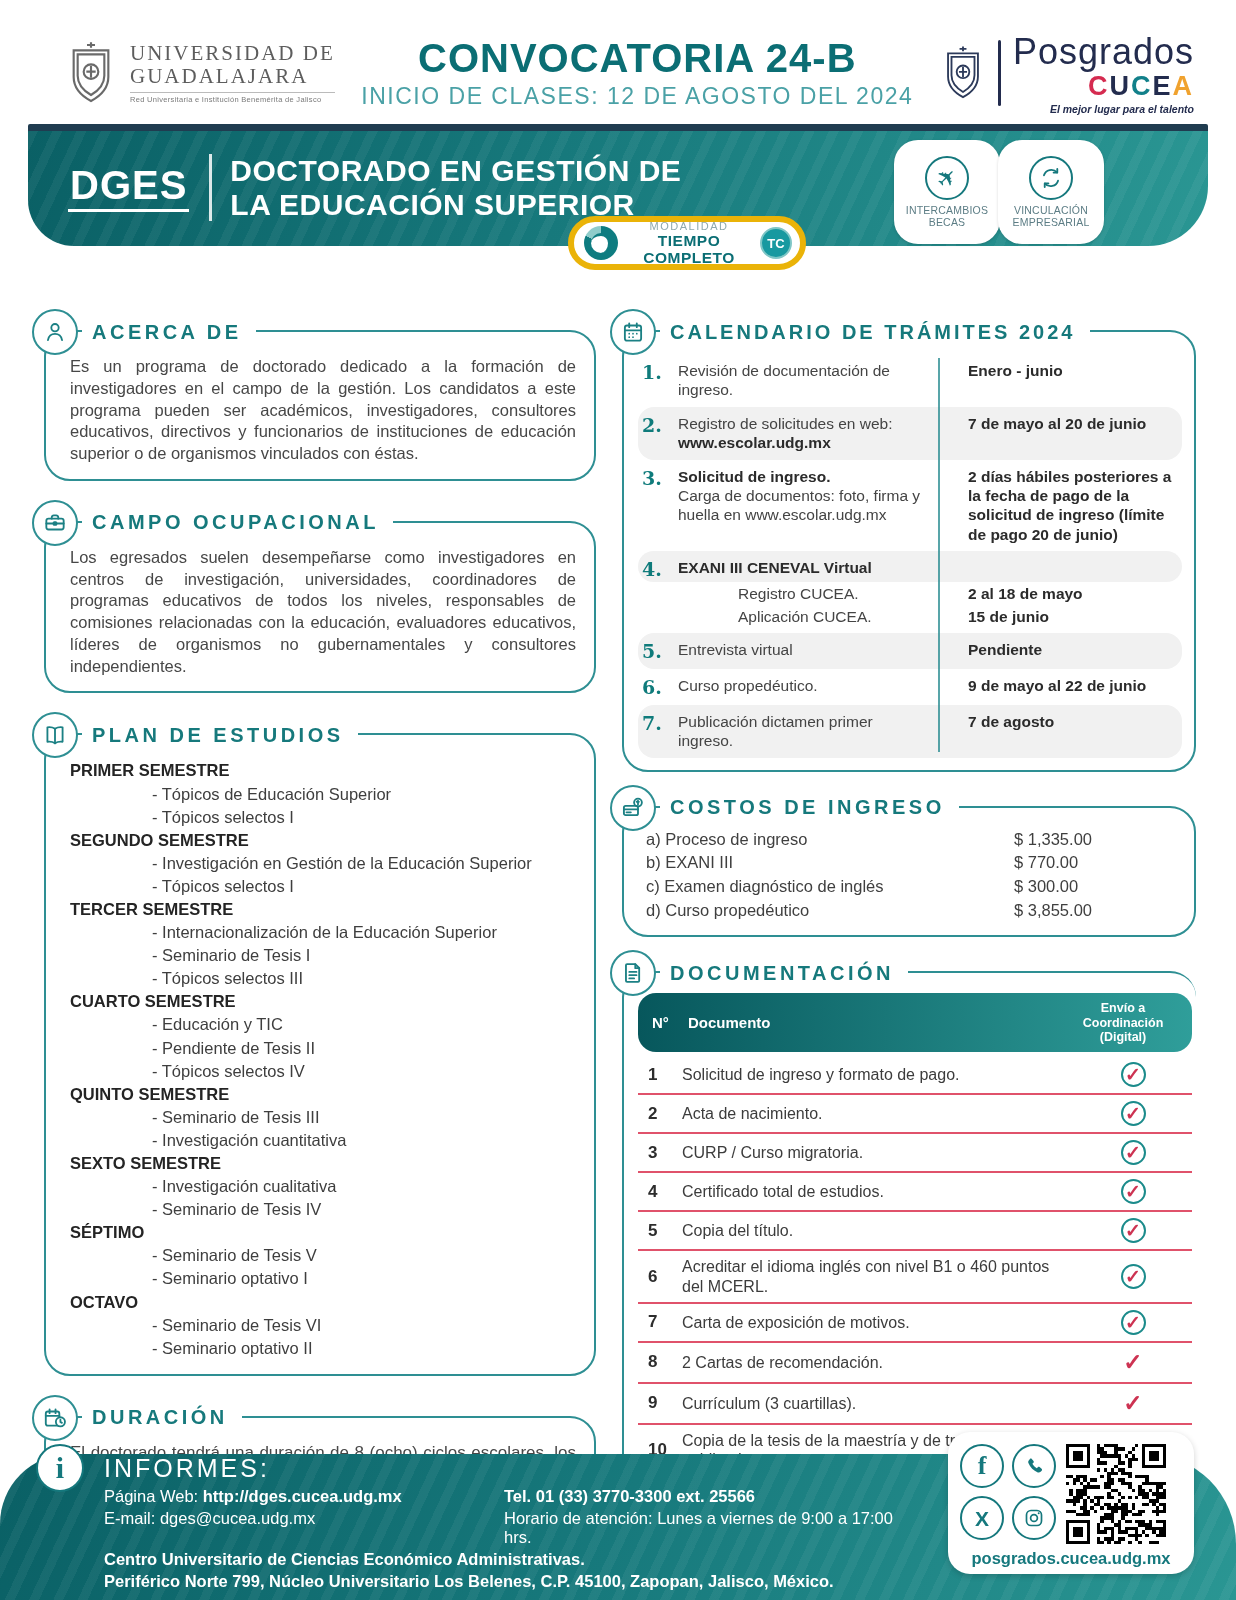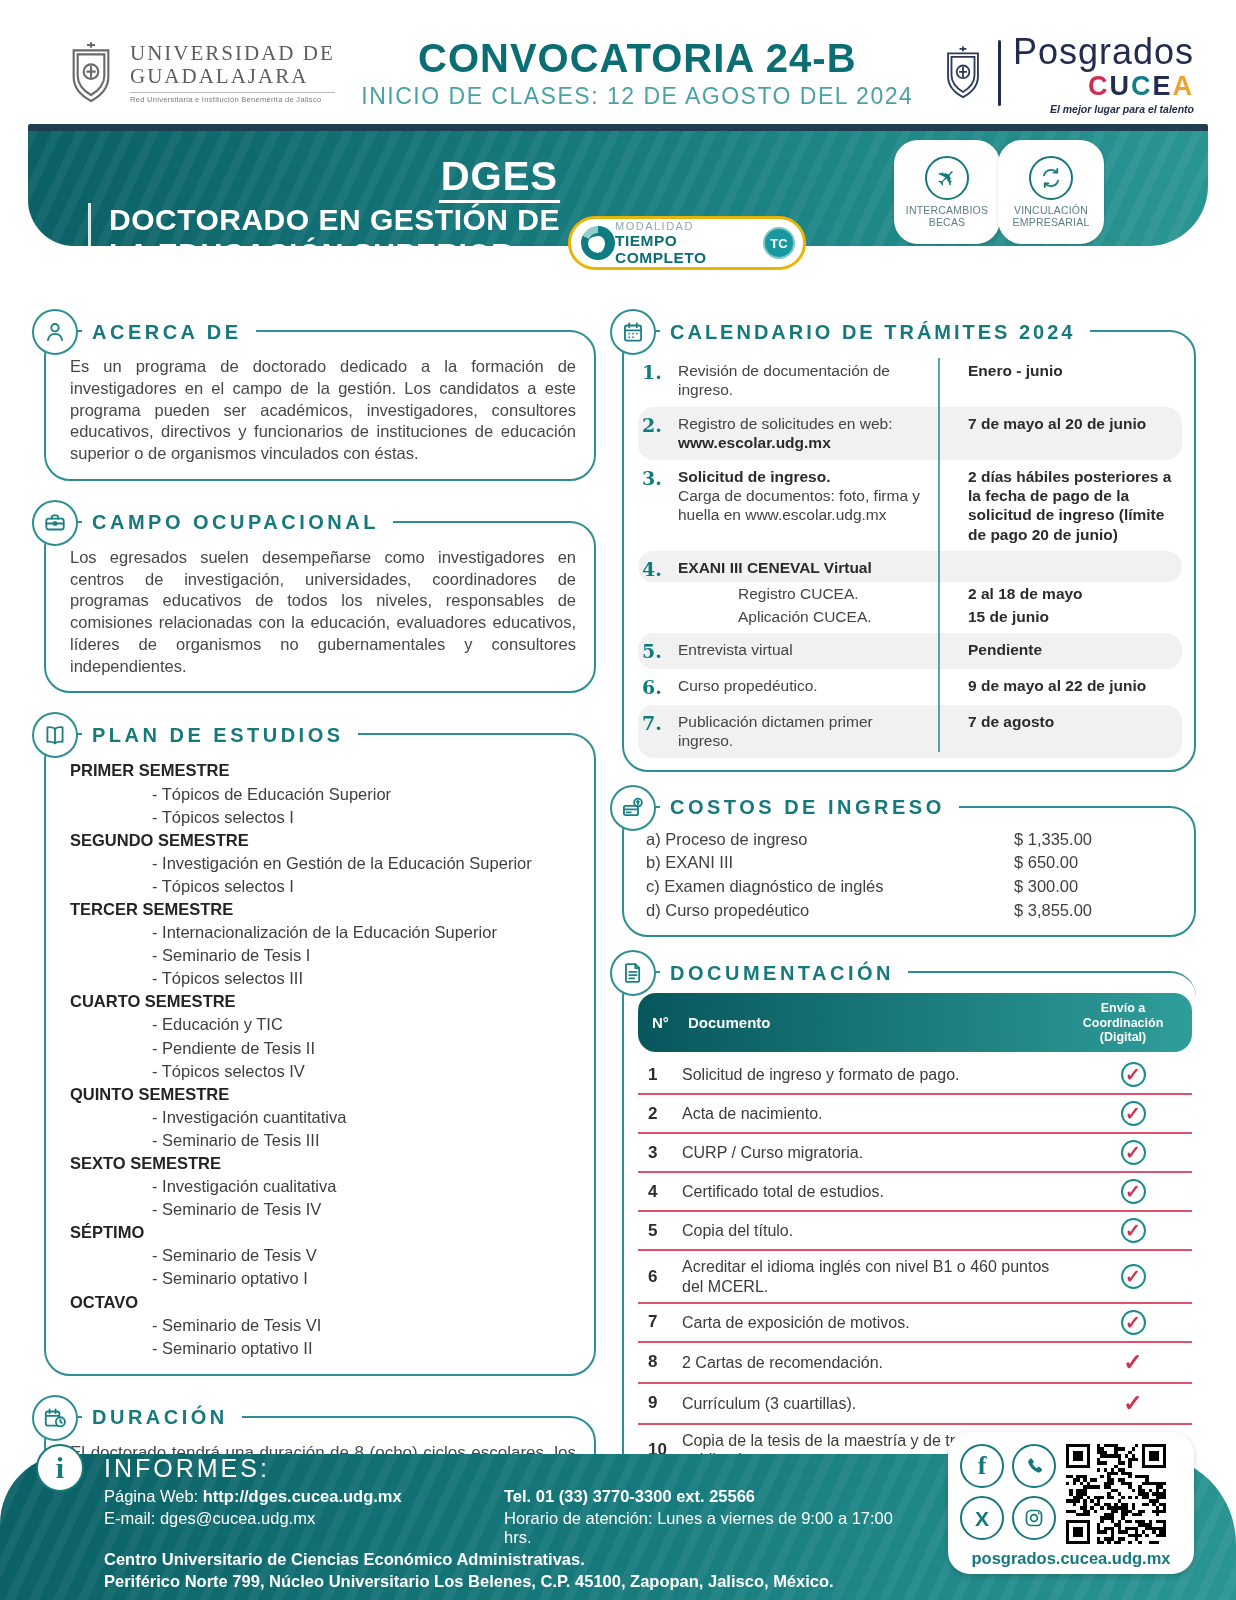--- a/index.html
+++ b/index.html
@@ -24,29 +24,29 @@
   .cucea-tag { font-size: 10.5px; font-style: italic; font-weight: 700; color: #232c4e; margin-top: 3px; }
 
   
   .banner { position: relative; margin: 2px 28px 0; height: 150px; }
   .banner-body { position: absolute; top: 0; left: 0; right: 0; height: 122px;
     border-top: 7px solid #203c50;
     background: linear-gradient(100deg, #0a6065 0%, #17797c 45%, #2a9693 100%);
     border-radius: 2px 2px 60px 46px; }
   .banner-body::after { content: ""; position: absolute; inset: 0; border-radius: inherit;
     background: repeating-linear-gradient(115deg, rgba(255,255,255,.05) 0 9px, transparent 9px 22px); }
-  .dges-wrap { position: absolute; left: 40px; top: 30px; display: flex; align-items: flex-end; z-index: 2; flex-direction: column; }
+  .dges-wrap { position: absolute; left: 40px; top: 30px; display: flex; align-items: center; z-index: 2; }
   .dges { font-size: 40px; font-weight: 800; color: #fff; letter-spacing: 1px; border-bottom: 3px solid #fff; padding: 0 2px 1px; }
   .prog { margin-left: 20px; border-left: 3px solid rgba(255,255,255,.85); padding-left: 18px; font-size: 30px; font-weight: 800; color: #fff; line-height: 1.12; white-space: pre-line; letter-spacing: .5px; }
   .chip { position: absolute; top: 16px; width: 106px; height: 104px; background: #fff; border-radius: 24px; display: flex; flex-direction: column; align-items: center; justify-content: center; gap: 4px; z-index: 2; box-shadow: 0 1px 3px rgba(0,0,0,.15); }
   .chip1 { right: 208px; } .chip2 { right: 104px; }
   .chip-ic { width: 44px; height: 44px; border: 2.5px solid #15787d; border-radius: 50%; display: flex; align-items: center; justify-content: center; color: #15787d; }
   .chip-ic .pl { font-size: 24px; transform: rotate(-45deg); line-height: 1; }
   .chip-label { font-size: 10.5px; color: #5c7d85; text-align: center; line-height: 1.15; letter-spacing: .2px; }
-  .modality { position: absolute; left: 540px; top: 92px; width: 238px; height: 54px; background: #fff; border: 3px solid #eab308; border-radius: 30px; display: flex; align-items: center; padding: 0 8px 0 10px; z-index: 3; }
+  .modality { position: absolute; left: 540px; top: 92px; width: 238px; height: 54px; background: #fff; border: 6px solid #eab308; border-radius: 30px; display: flex; align-items: center; padding: 0 8px 0 10px; z-index: 3; text-align: center; }
   .mod-clock { width: 34px; height: 34px; border-radius: 50%; background: conic-gradient(#0e7c80 0 295deg, #8fccca 295deg 360deg); position: relative; flex: 0 0 auto; }
   .mod-clock::after { content: ""; position: absolute; inset: 7px; background: #fff; border-radius: 50%; border-right: 3px solid #0e7c80; border-top: 3px solid #0e7c80; }
   .mod-txt { flex: 1; line-height: 1.1; }
   .mod-label { font-size: 11px; color: #8fa9ad; letter-spacing: 1.5px; }
   .mod-value { font-size: 15.5px; font-weight: 800; color: #0b6e74; letter-spacing: .5px; }
   .mod-abbr { width: 32px; height: 32px; border-radius: 50%; background: #1899a0; border: 2.5px solid #7fc6c6; color: #fff; font-weight: 800; font-size: 13px; display: flex; align-items: center; justify-content: center; flex: 0 0 auto; }
 
   
   .main { display: flex; gap: 26px; padding: 16px 40px 0 44px; }
   .col-left { width: 552px; flex: 0 0 auto; }
@@ -276,23 +276,23 @@
             <div class="sem">CUARTO SEMESTRE</div>
 
             <div class="course">- Educación y TIC</div>
 
             <div class="course">- Pendiente de Tesis II</div>
 
             <div class="course">- Tópicos selectos IV</div>
 
             <div class="sem">QUINTO SEMESTRE</div>
 
+            <div class="course">- Seminario de Tesis III</div>
+
             <div class="course">- Investigación cuantitativa</div>
-
-            <div class="course">- Seminario de Tesis III</div>
 
             <div class="sem">SEXTO SEMESTRE</div>
 
             <div class="course">- Investigación cualitativa</div>
 
             <div class="course">- Seminario de Tesis IV</div>
 
             <div class="sem">SÉPTIMO</div>
 
             <div class="course">- Seminario de Tesis V</div>
@@ -428,21 +428,21 @@
         </div>
         <div>
 
             <div class="cost-row">
               <span class="cost-label">a) Proceso de ingreso</span>
               <span class="cost-price">$ 1,335.00</span>
             </div>
 
             <div class="cost-row">
               <span class="cost-label">b) EXANI III</span>
-              <span class="cost-price">$ 650.00</span>
+              <span class="cost-price">$ 770.00</span>
             </div>
 
             <div class="cost-row">
               <span class="cost-label">c) Examen diagnóstico de inglés</span>
               <span class="cost-price">$ 300.00</span>
             </div>
 
             <div class="cost-row">
               <span class="cost-label">d) Curso propedéutico</span>
               <span class="cost-price">$ 3,855.00</span>

